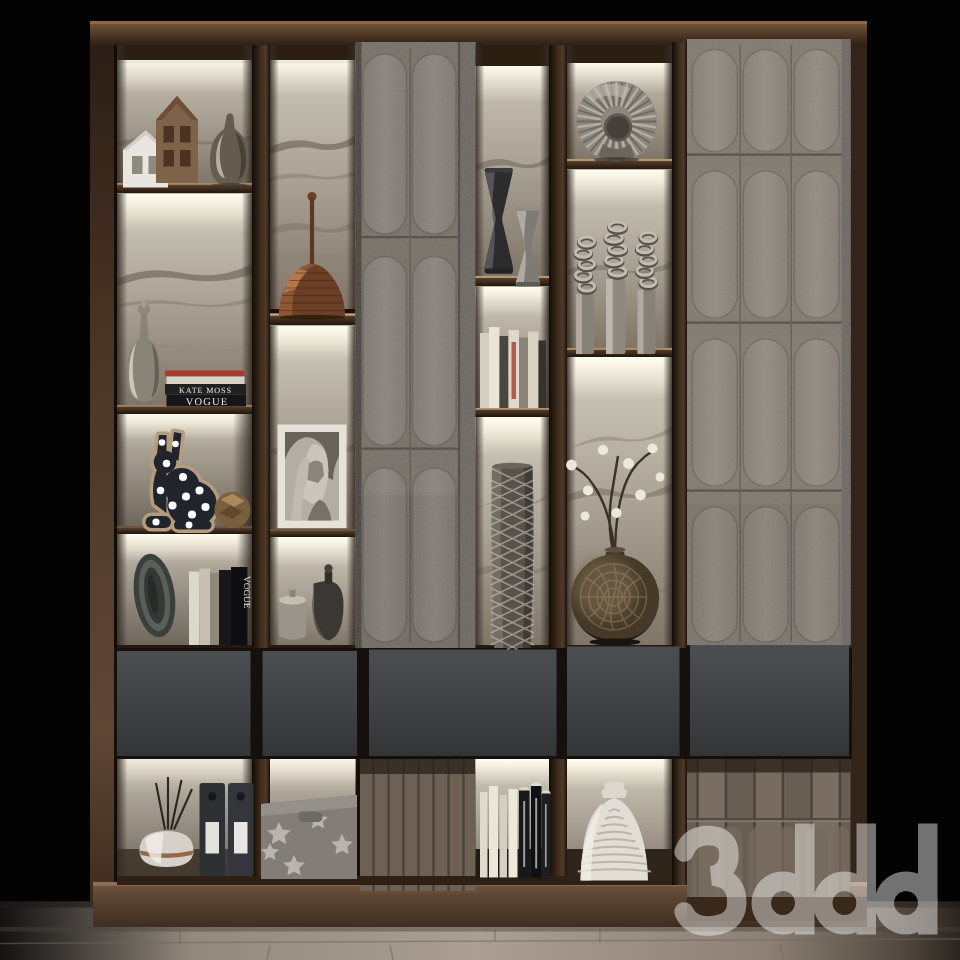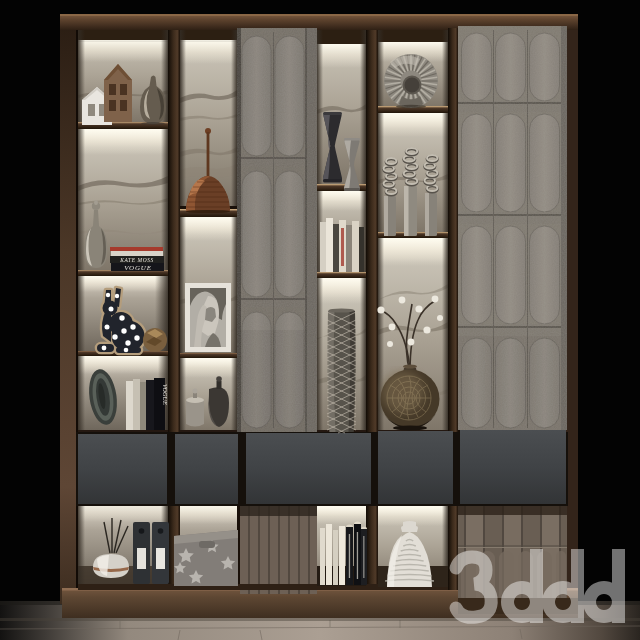--- a/index.html
+++ b/index.html
@@ -1,16 +1,16 @@
 <!DOCTYPE html>
 <html><head>
 <meta charset="utf-8">
 <style>
 html,body{margin:0;padding:0;background:#000;}
-#stage{width:640px;height:640px;position:relative;overflow:hidden;font-family:"Liberation Sans",sans-serif;font-style:italic;}
+#stage{width:640px;height:640px;position:relative;overflow:hidden;font-family:"Liberation Sans",sans-serif;}
 </style>
 </head>
 <body>
 <div id="stage">
 <svg width="640" height="640" viewBox="0 0 640 640">
 <defs>
 <linearGradient id="gFloor" x1="0" y1="0" x2="1" y2="0">
  <stop offset="0" stop-color="#131211"></stop>
  <stop offset="0.07" stop-color="#3e3a36"></stop>
  <stop offset="0.2" stop-color="#93897e"></stop>

